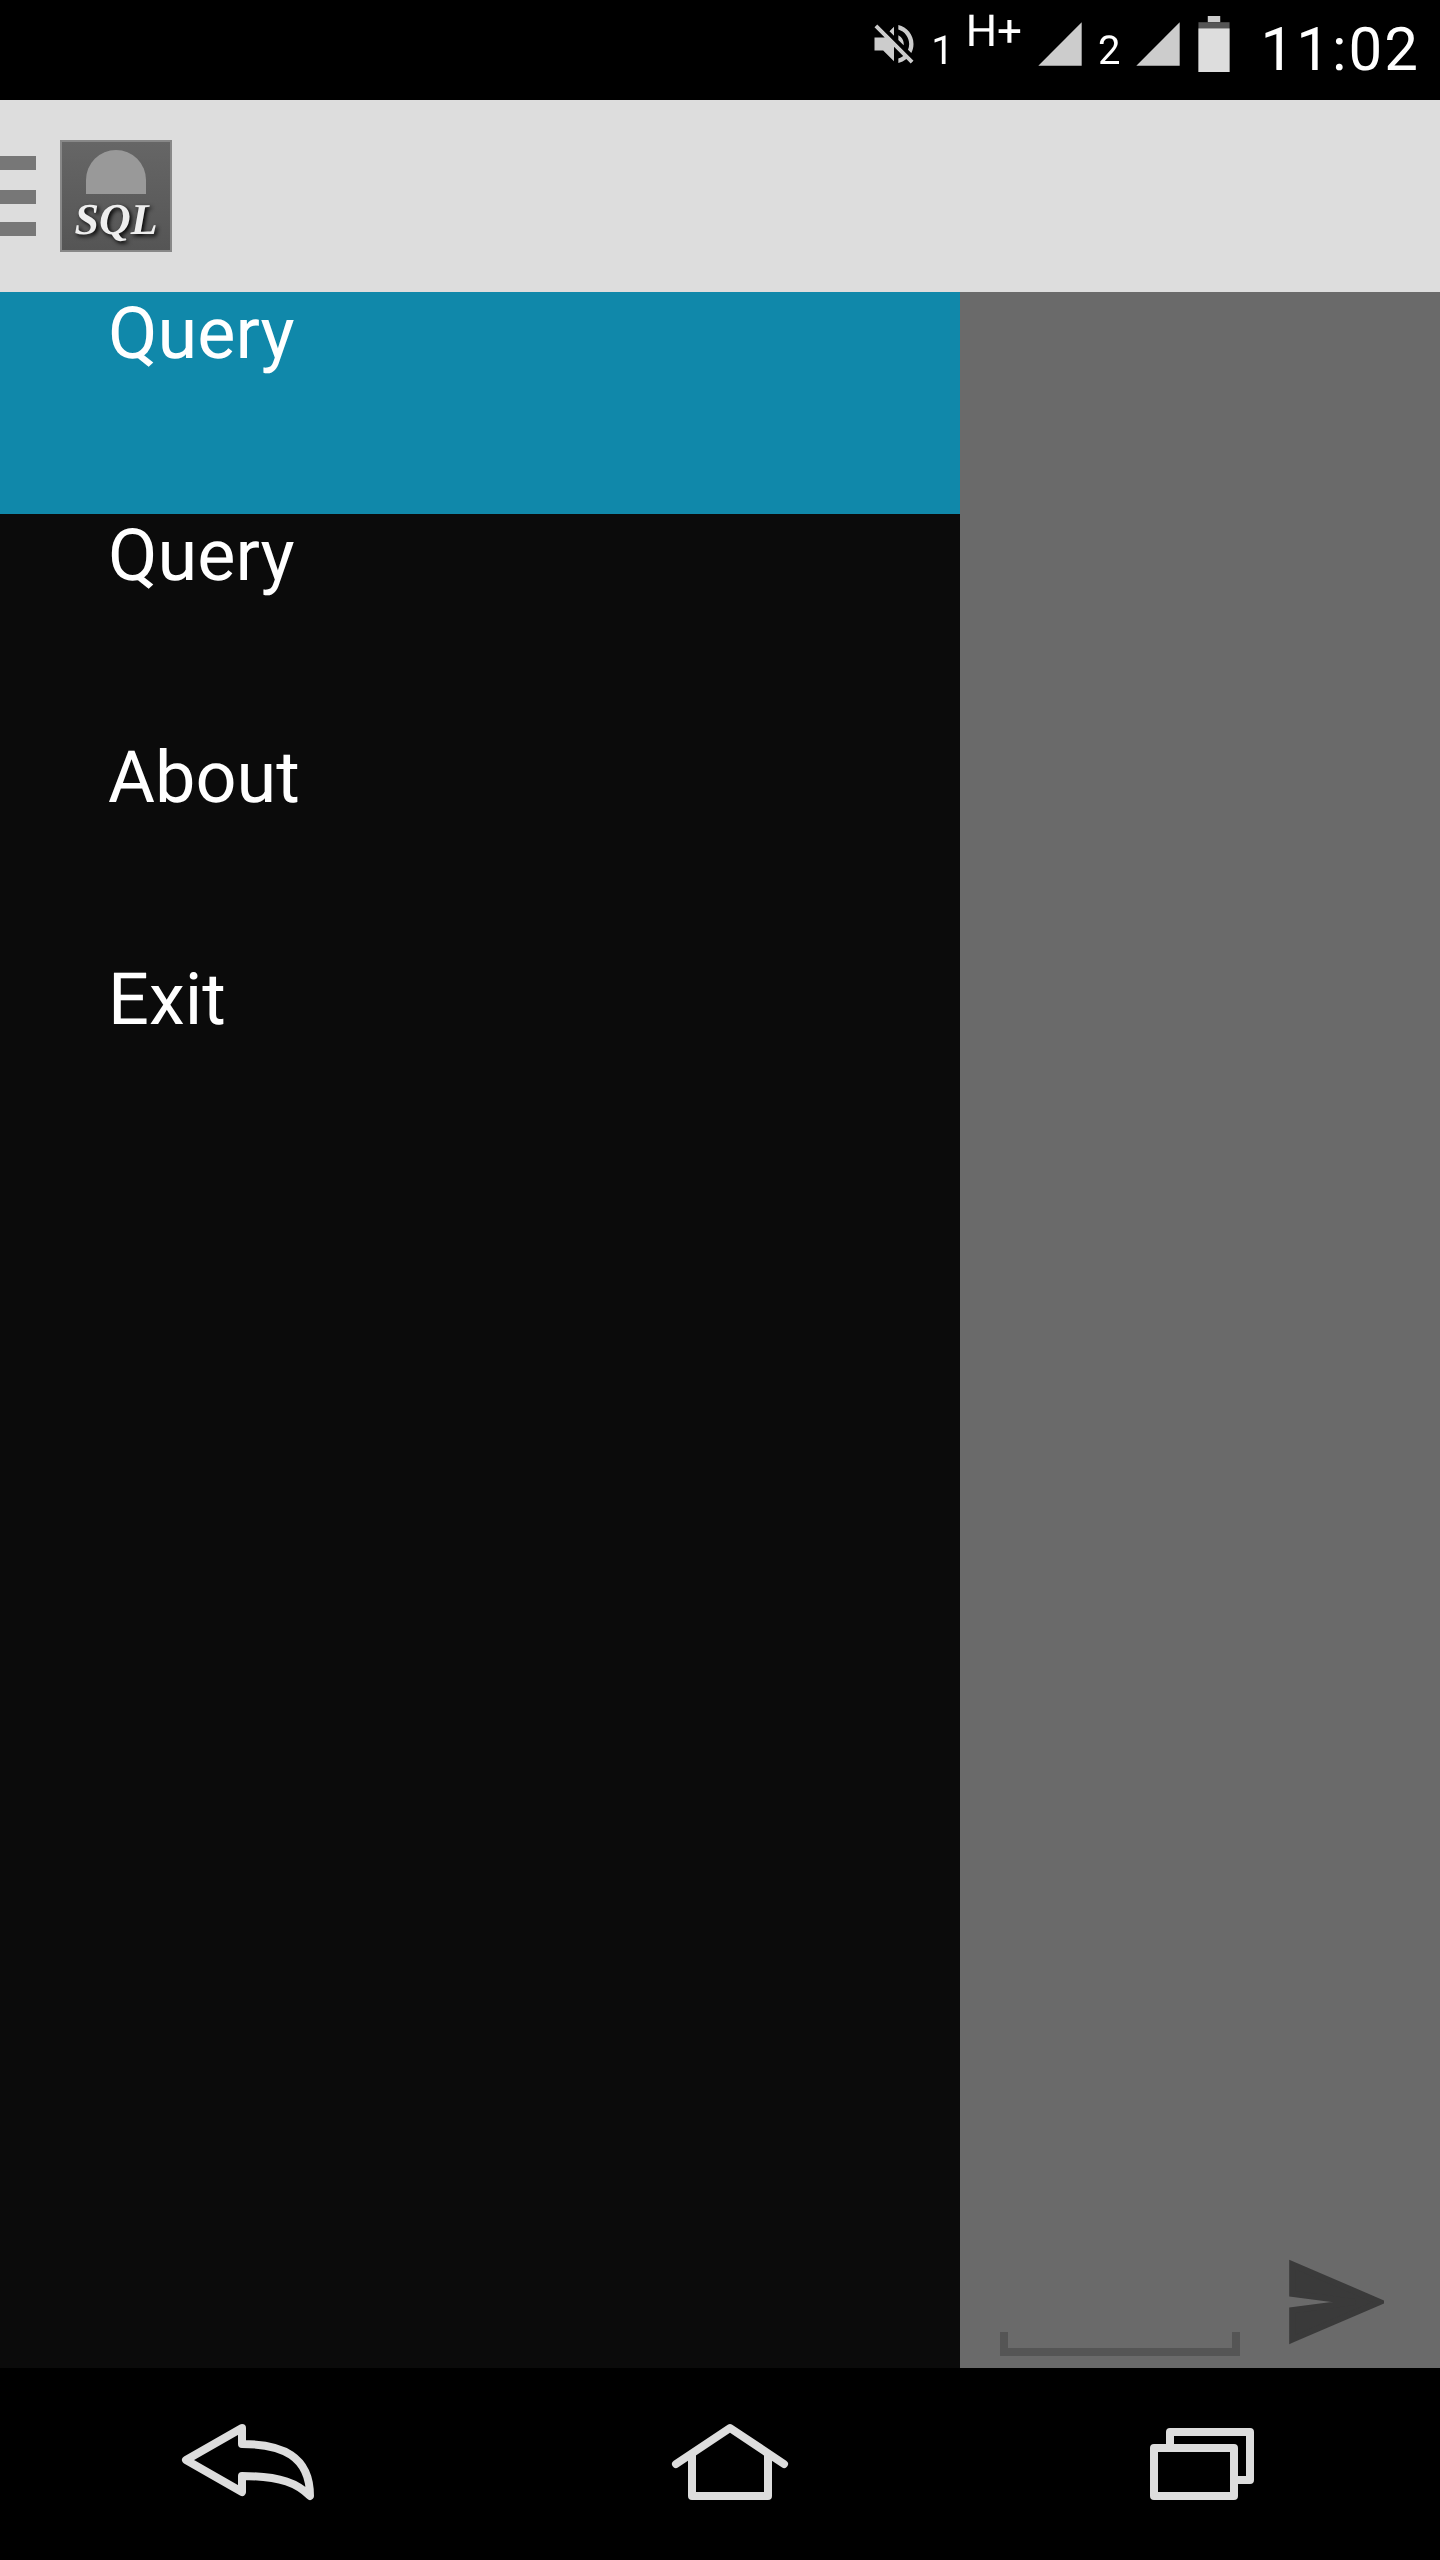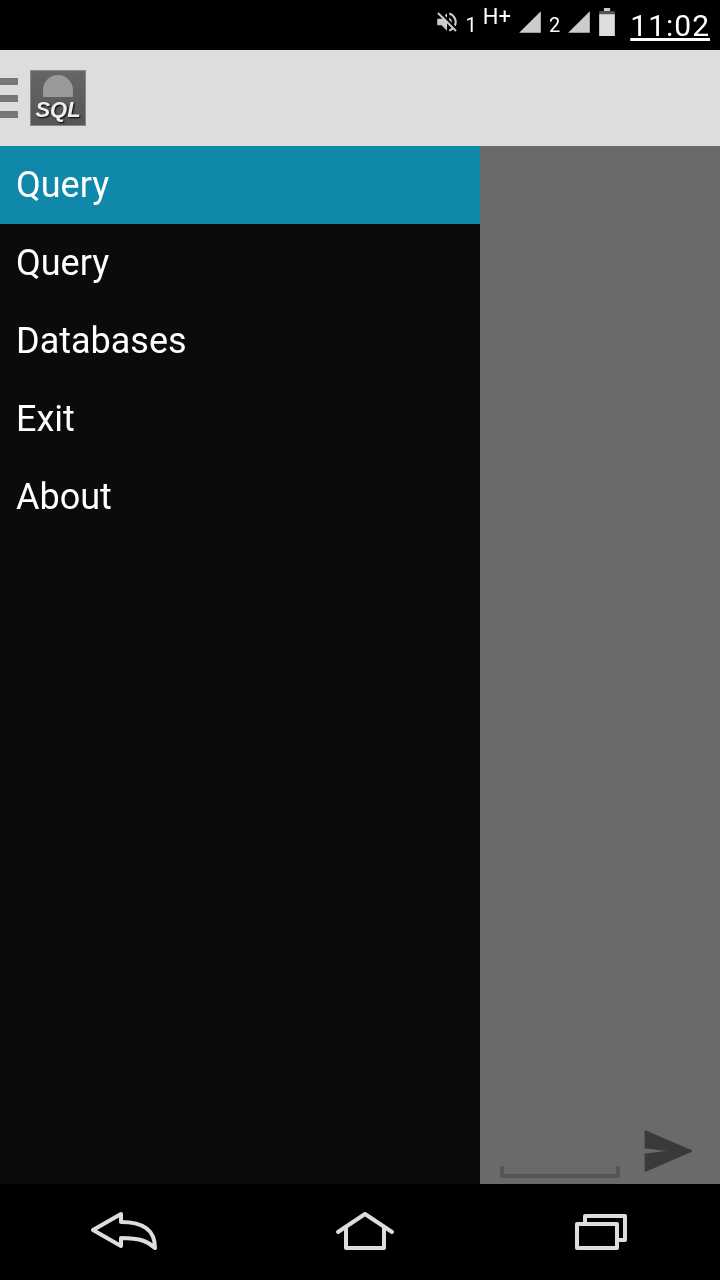--- a/index.html
+++ b/index.html
@@ -10,21 +10,21 @@
     background: #000;
     color: #fff;
     display: flex;
     align-items: center;
     justify-content: flex-end;
     padding: 0 10px;
     font-size: 26px;
     gap: 6px;
   }
   .status-bar .sim { font-size: 20px; }
-  .status-bar .time { font-size: 30px; margin-left: 8px; letter-spacing: 1px; text-decoration: underline; }
+  .status-bar .time { font-size: 30px; margin-left: 8px; letter-spacing: 1px; }
   
   .action-bar {
     height: 96px;
     background: #dddddd;
     display: flex;
     align-items: center;
     padding-left: 0;
     gap: 12px;
   }
   .hamburger-edge {
@@ -52,21 +52,21 @@
   }
   .app-icon::before {
     content: "";
     position: absolute;
     top: 4px; left: 12px; right: 12px;
     height: 22px;
     background: #999;
     border-radius: 20px 20px 0 0;
   }
   .app-icon span {
-    font-family: Liberation Sans, sans-serif;
+    font-family: Liberation Serif, serif;
     font-style: italic;
     font-weight: bold;
     color: #eee;
     font-size: 22px;
     text-shadow: 1px 1px 2px #000;
     z-index: 1;
     margin-bottom: 2px;
   }
   
   .content-area {
@@ -103,24 +103,23 @@
   }
   
   .drawer {
     position: absolute;
     top: 0; left: 0;
     width: 480px;
     height: 100%;
     background: #0b0b0b;
   }
   .drawer-item {
-    height: 78px;
-    display: flex;
-    align-items: center;
-    padding-left: 16px;
+    height: 111px;
+    display: flex;
+    padding-left: 54px;
     color: #fff;
     font-size: 36px;
     font-weight: 400;
   }
   .drawer-item.selected {
     background: #1088aa;
   }
   
   .nav-bar {
     height: 96px;
@@ -185,27 +184,24 @@
   </div>
 
   <div class="drawer">
     <div class="drawer-item selected">
       <span>Query</span>
     </div>
     <div class="drawer-item">
       <span>Query</span>
     </div>
     <div class="drawer-item">
-      <span>Databases</span>
+      <span>About</span>
     </div>
     <div class="drawer-item">
       <span>Exit</span>
-    </div>
-    <div class="drawer-item">
-      <span>About</span>
     </div>
   </div>
 </div>
 
 <div class="nav-bar">
   <span class="nav-btn">
     <svg width="80" height="44" viewBox="0 0 80 44" fill="none" stroke="#ddd" stroke-width="4" stroke-linejoin="round" stroke-linecap="round">
       <path d="M38 6 L10 22 L38 38 L38 30 C58 30 66 34 72 40 C72 20 58 14 38 14 Z"></path>
     </svg>
   </span>

